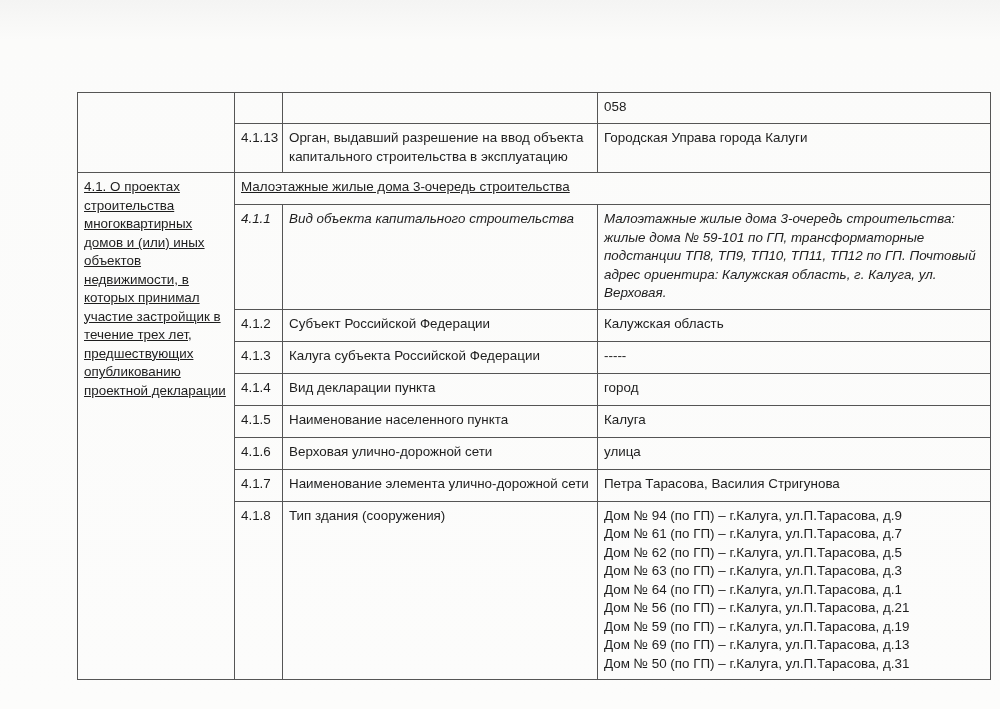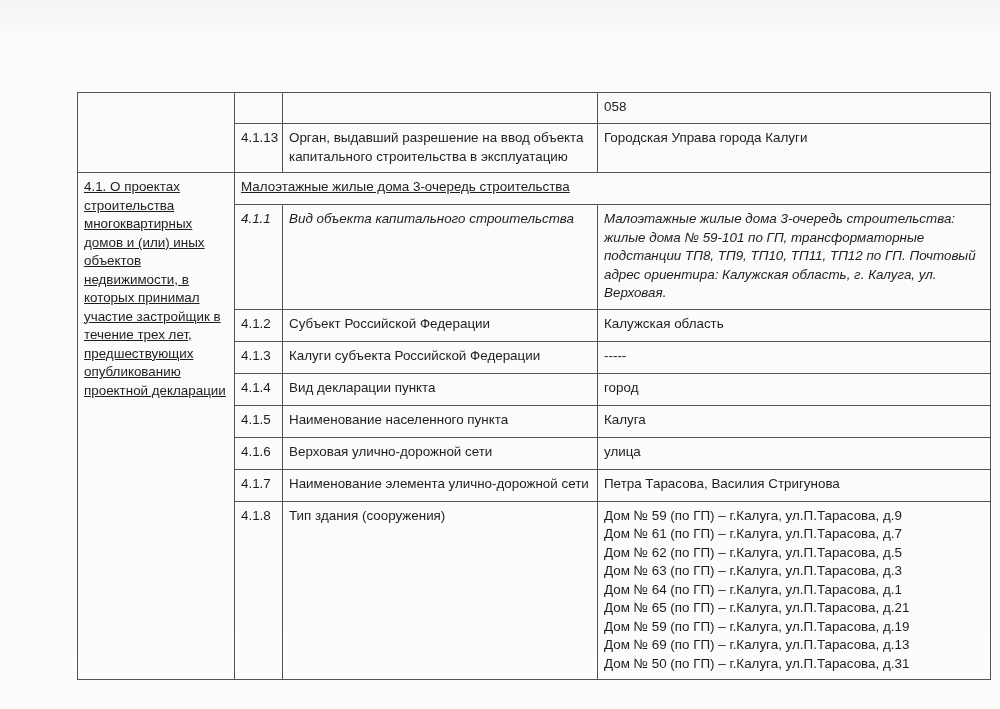--- a/index.html
+++ b/index.html
@@ -56,21 +56,21 @@
     <td>Вид объекта капитального строительства</td>
     <td>Малоэтажные жилые дома 3-очередь строительства: жилые дома № 59-101 по ГП, трансформаторные подстанции ТП8, ТП9, ТП10, ТП11, ТП12 по ГП. Почтовый адрес ориентира: Калужская область, г. Калуга, ул. Верховая.</td>
   </tr>
   <tr class="r-small">
     <td class="num">4.1.2</td>
     <td>Субъект Российской Федерации</td>
     <td>Калужская область</td>
   </tr>
   <tr class="r-small">
     <td class="num">4.1.3</td>
-    <td>Калуги субъекта Российской Федерации</td>
+    <td>Калуга субъекта Российской Федерации</td>
     <td>-----</td>
   </tr>
   <tr class="r-small">
     <td class="num">4.1.4</td>
     <td>Вид декларации пункта</td>
     <td>город</td>
   </tr>
   <tr class="r-small">
     <td class="num">4.1.5</td>
     <td>Наименование населенного пункта</td>
@@ -83,25 +83,25 @@
   </tr>
   <tr class="r-small">
     <td class="num">4.1.7</td>
     <td>Наименование элемента улично-дорожной сети</td>
     <td>Петра Тарасова, Василия Стригунова</td>
   </tr>
   <tr class="r-418">
     <td class="num">4.1.8</td>
     <td>Тип здания (сооружения)</td>
     <td>
-      <span class="addr-line">Дом № 59 (по ГП) – г.Калуга, ул.П.Тарасова, д.9</span>
+      <span class="addr-line">Дом № 94 (по ГП) – г.Калуга, ул.П.Тарасова, д.9</span>
       <span class="addr-line">Дом № 61 (по ГП) – г.Калуга, ул.П.Тарасова, д.7</span>
       <span class="addr-line">Дом № 62 (по ГП) – г.Калуга, ул.П.Тарасова, д.5</span>
       <span class="addr-line">Дом № 63 (по ГП) – г.Калуга, ул.П.Тарасова, д.3</span>
       <span class="addr-line">Дом № 64 (по ГП) – г.Калуга, ул.П.Тарасова, д.1</span>
-      <span class="addr-line">Дом № 65 (по ГП) – г.Калуга, ул.П.Тарасова, д.21</span>
+      <span class="addr-line">Дом № 56 (по ГП) – г.Калуга, ул.П.Тарасова, д.21</span>
       <span class="addr-line">Дом № 59 (по ГП) – г.Калуга, ул.П.Тарасова, д.19</span>
       <span class="addr-line">Дом № 69 (по ГП) – г.Калуга, ул.П.Тарасова, д.13</span>
       <span class="addr-line">Дом № 50 (по ГП) – г.Калуга, ул.П.Тарасова, д.31</span>
     </td>
   </tr>
 </tbody>
   </table>
 
 </body></html>

